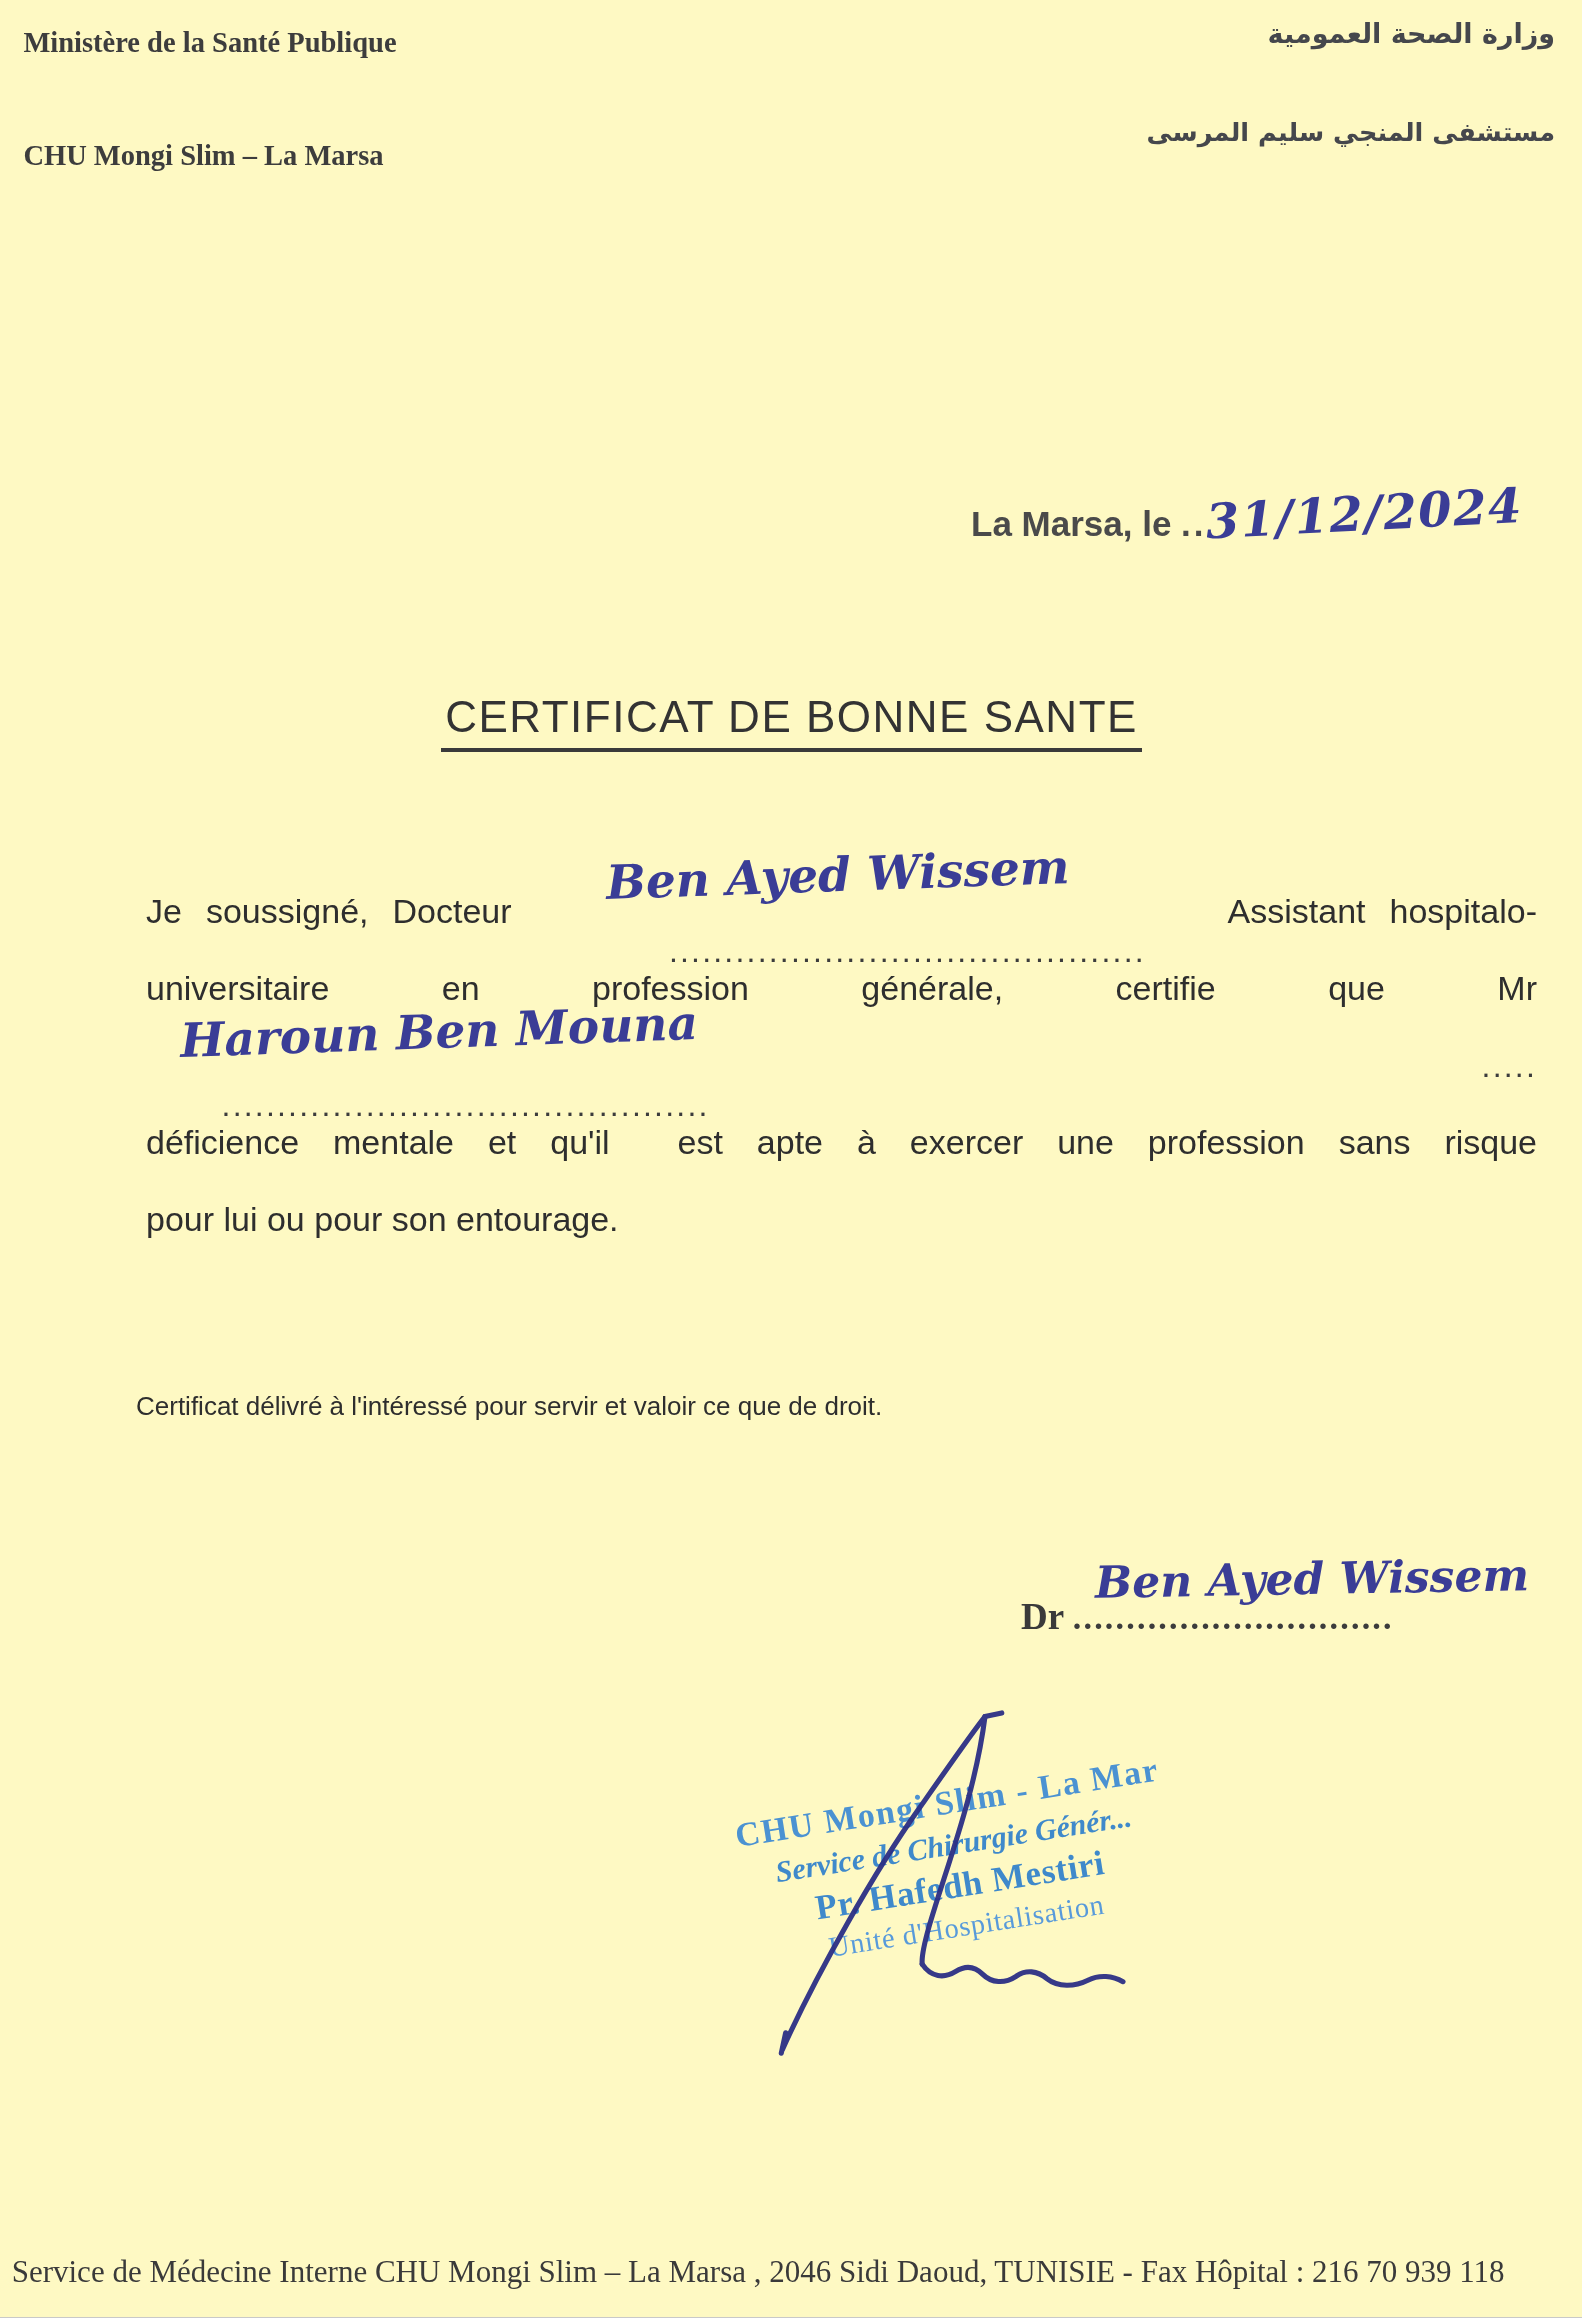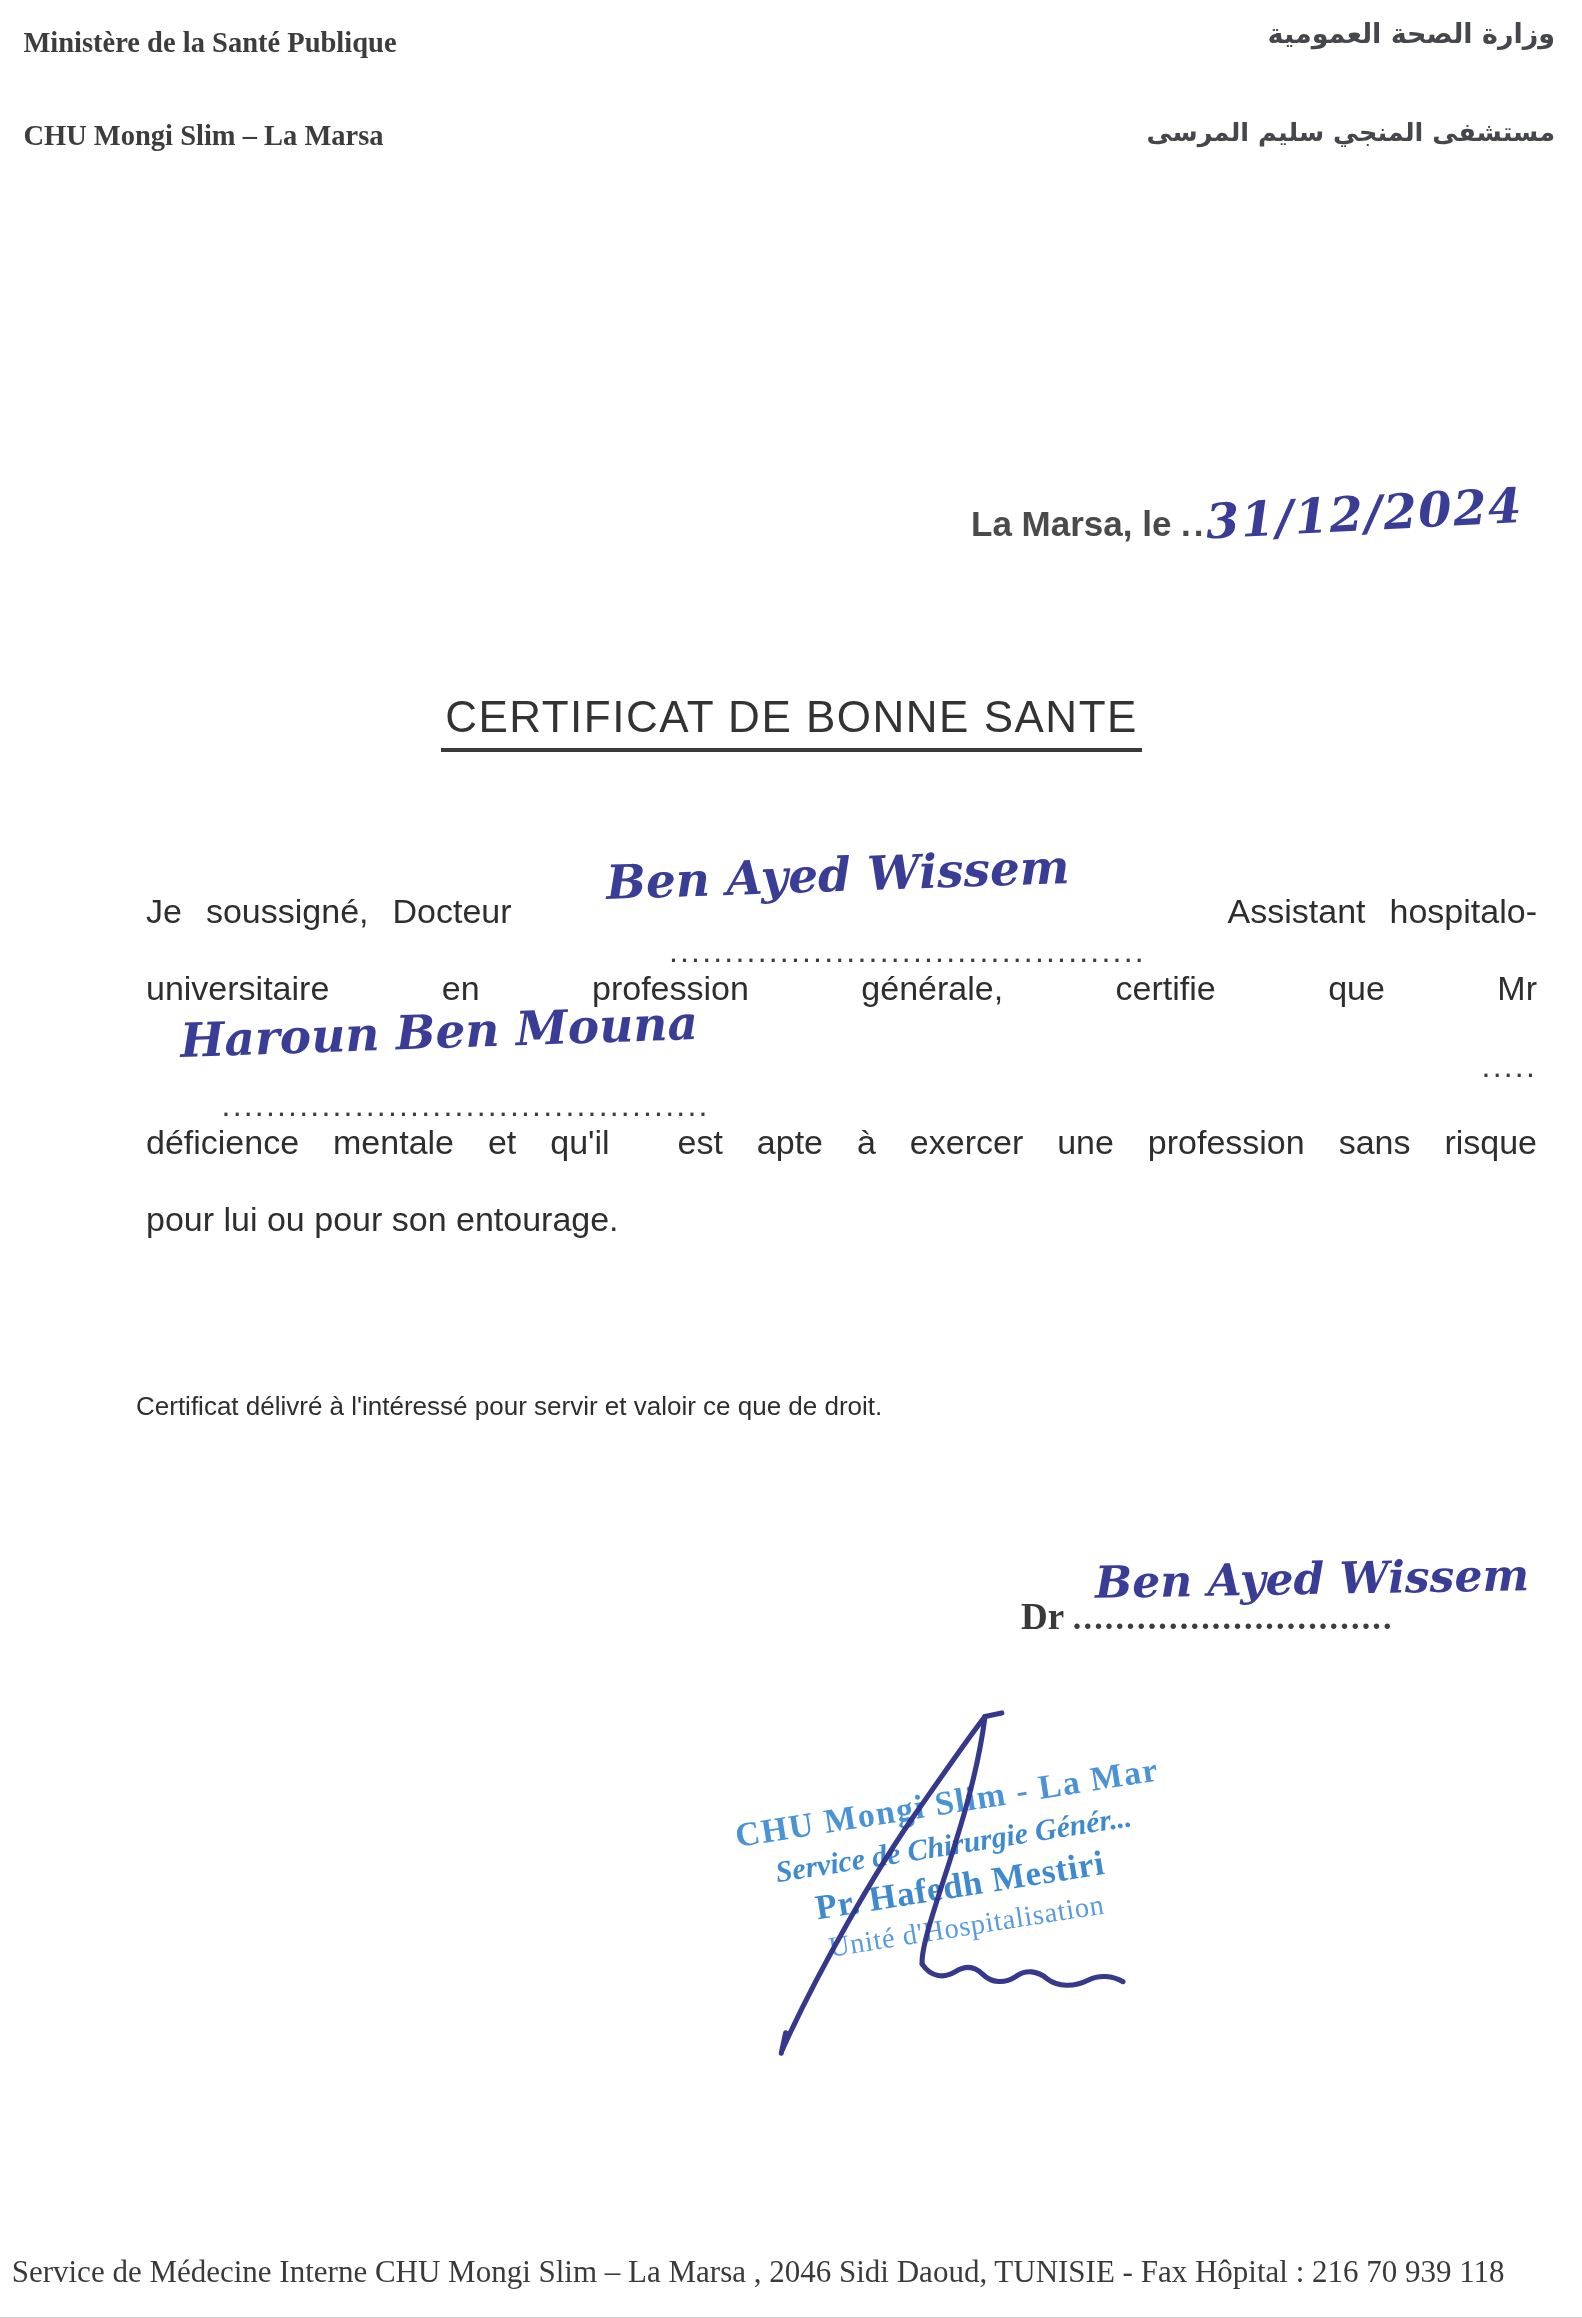--- a/index.html
+++ b/index.html
@@ -1,32 +1,32 @@
 <!DOCTYPE html>
 <html style="font-size:11.7px"><head>
 <meta charset="utf-8">
 <style>
   * { margin:0; padding:0; box-sizing:border-box; }
   html,body { background:#e8e8e8; }
   .page {
     position:relative;
     width:1583px; height:2319px;
     margin:0 auto;
-    background:#ffffff;
+    background:#fef9c3;
     overflow:hidden;
     font-family:"Liberation Sans", sans-serif;
     color:#313131;
   }
   
   .hdr-left {
     position:absolute; left:23.4px; top:29px;
     font-family:"Liberation Serif", serif; font-weight:bold;
     font-size:28.5px; color:#3d3d3d; line-height:1;
   }
-  .hdr-left .l2 { margin-top:64px; }
+  .hdr-left .l2 { margin-top:84px; }
   .hdr-right {
     position:absolute; right:28px; top:20.4px;
     direction:rtl; text-align:right;
     font-family:"DejaVu Sans", sans-serif; font-weight:bold;
     font-size:27px; color:#45474c; line-height:1;
   }
   .hdr-right .l2 { margin-top:73px; font-size:25.6px; }
   
   .dateline {
     position:absolute; left:971px; top:491px;

